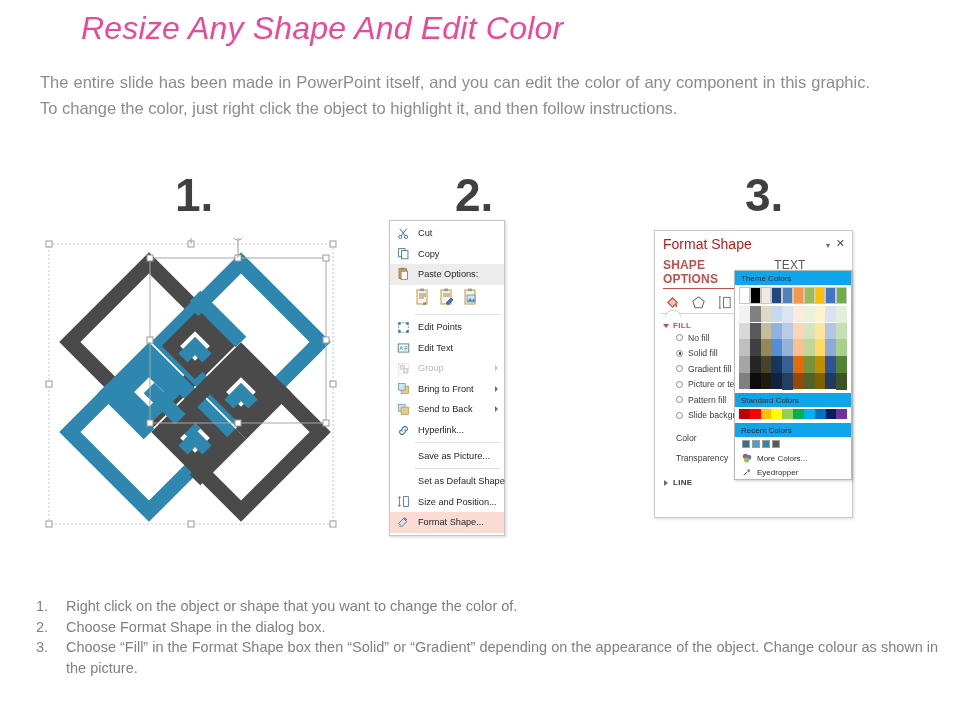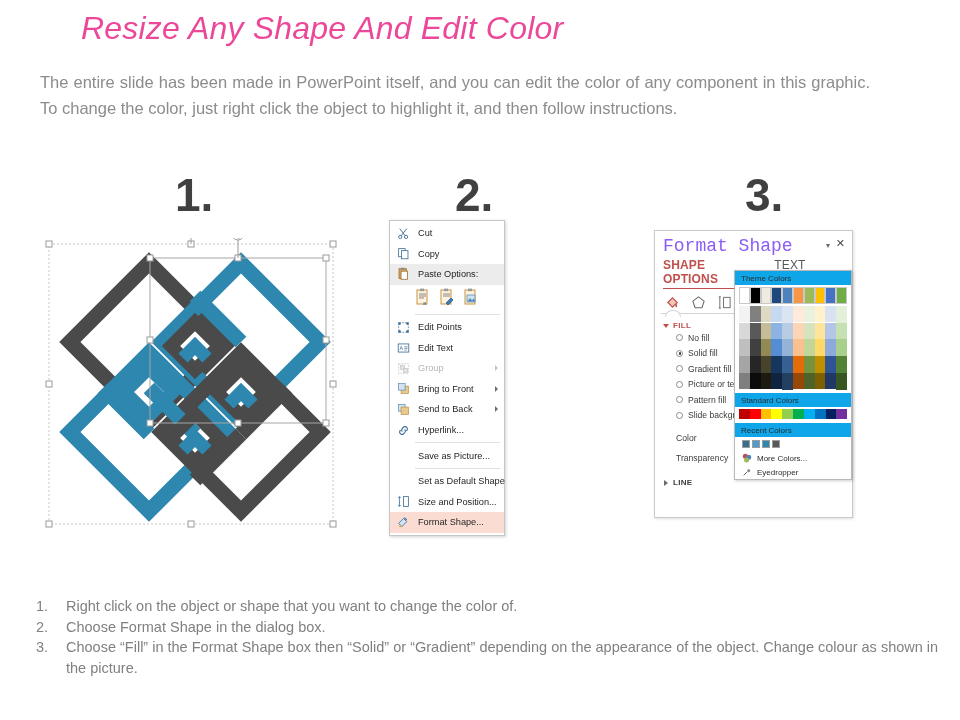--- a/index.html
+++ b/index.html
@@ -66,21 +66,21 @@
   #cm-paste-icons { height:27px; display:flex; align-items:center; padding-left:25px; gap:8px; }
 
   
   #format-shape {
     position:absolute; left:654px; top:230px; width:199px; height:288px;
     background:#ffffff; border:1px solid #c9c9c9;
     box-shadow:1px 1px 3px rgba(0,0,0,.13);
     font-size:8.6px; color:#3b3b3b;
   }
   #fs-titlebar { position:relative; height:26px; padding:5px 0 0 8px; }
-  #fs-title { font-size:18px; color:#8b5cf6;font-family:Liberation Mono, monospace; }
+  #fs-title { font-size:14px; color:#b91c1c; }
   #fs-dropdown-icon { position:absolute; right:22px; top:10px; font-size:8px; color:#6a6a6a; }
   #fs-close-icon { position:absolute; right:7px; top:6px; font-size:11px; color:#4d4d4d; }
   #fs-tabs { display:flex; gap:24px; padding:1px 0 0 8px; font-size:12px; letter-spacing:.15px; }
   #fs-tab-shape { color:#c0504d; font-weight:bold; border-bottom:1.4px solid #c0504d; padding-bottom:2px; }
   #fs-tab-text  { color:#575757; padding-bottom:2px; }
   #fs-iconbar { display:flex; gap:11px; padding:5px 0 0 10px; align-items:center; height:22px; }
   #fs-iconbar .fsi { width:15px; height:15px; }
   #fs-iconrule { height:1px; background:#d4d4d4; margin:2px 6px 0 6px; position:relative; }
   #fs-iconrule::after{ content:""; position:absolute; left:4px; top:-3px; width:14px;height:6px;
     border:1px solid #d4d4d4; border-bottom:none; border-radius:7px 7px 0 0; background:#fff;}

